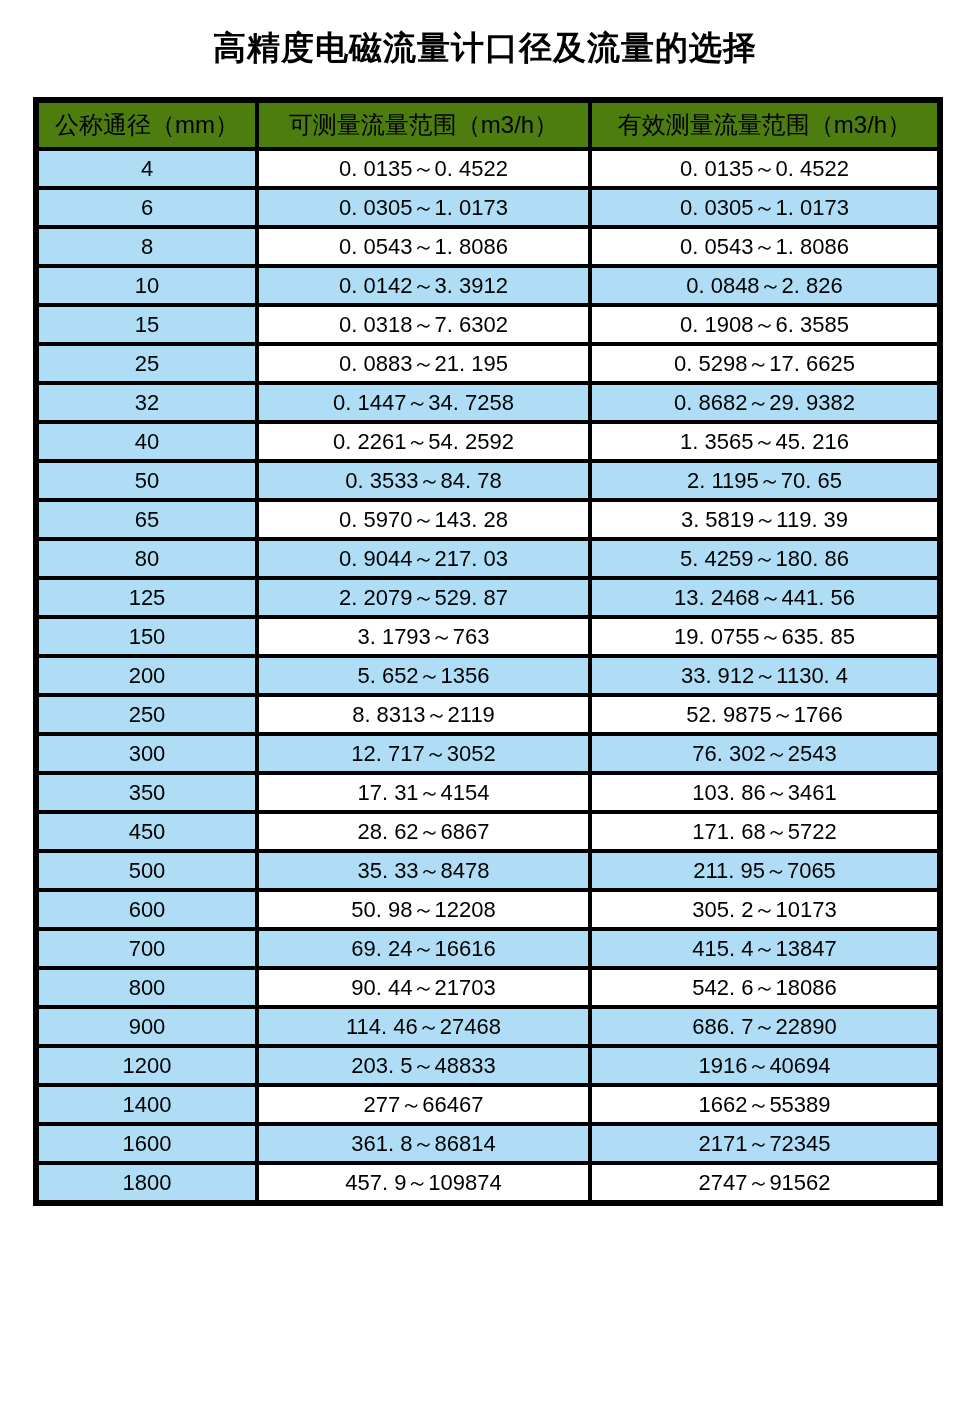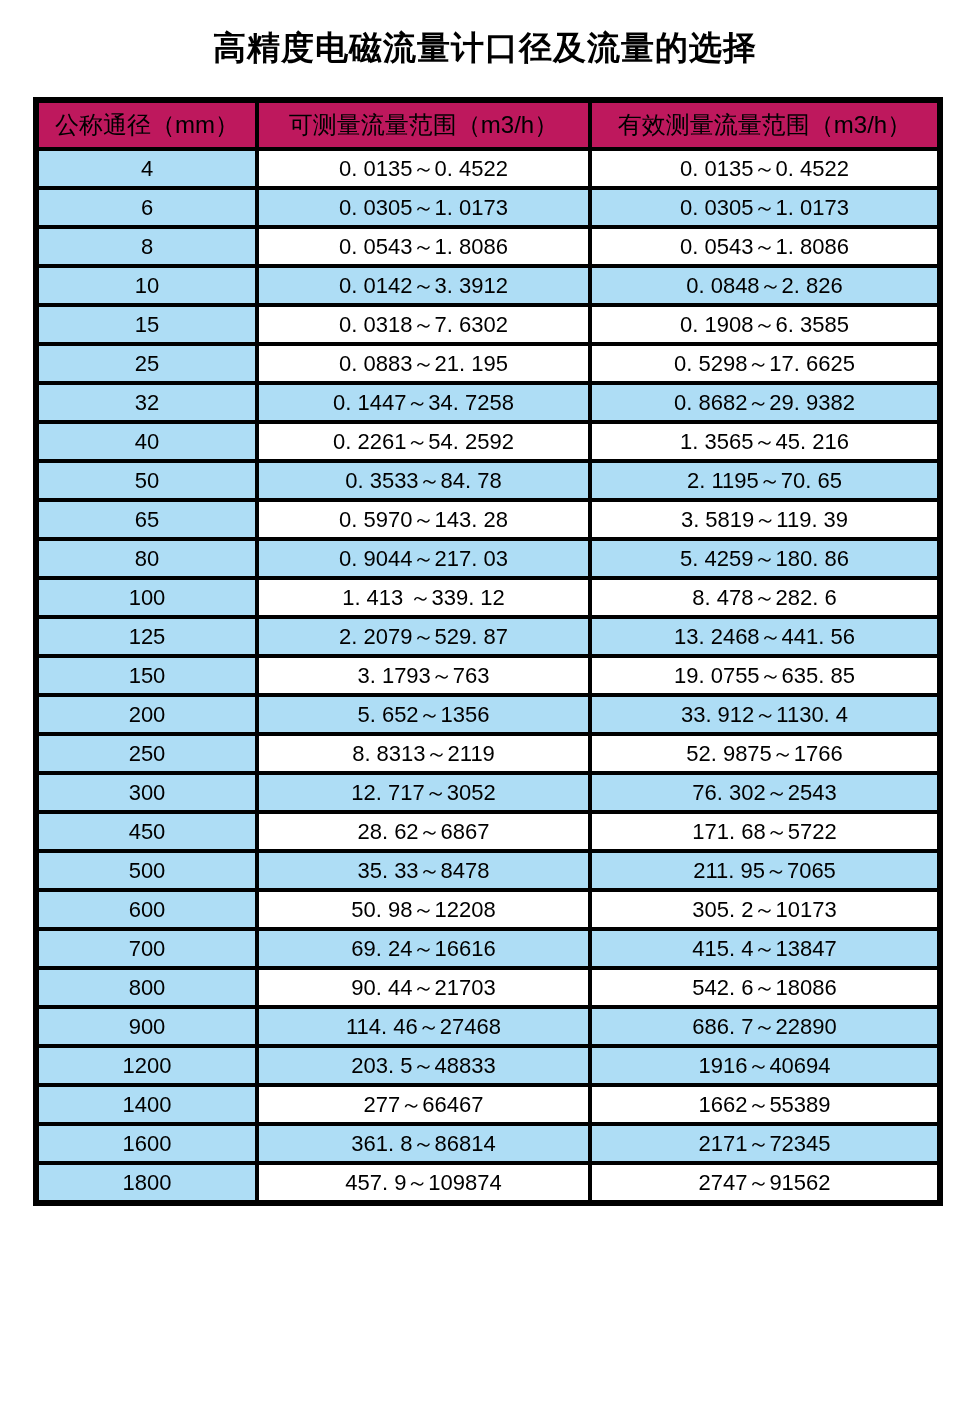--- a/index.html
+++ b/index.html
@@ -36,21 +36,21 @@
     text-align: center;
     vertical-align: middle;
     padding: 0;
     white-space: nowrap;
     overflow: hidden;
   }
   .flow-table th {
     height: 44px;
     font-size: 24px;
     font-weight: normal;
-    background: #be185d;
+    background: #4d7c0f;
   }
   .flow-table td {
     height: 35px;
     font-size: 22px;
     background: #ffffff;
   }
   .flow-table td.blue {
     background: #aeddf5;
   }
 </style>
@@ -122,25 +122,20 @@
         <td class="blue">65</td>
         <td>0. 5970～143. 28</td>
         <td>3. 5819～119. 39</td>
       </tr>
       <tr>
         <td class="blue">80</td>
         <td class="blue">0. 9044～217. 03</td>
         <td class="blue">5. 4259～180. 86</td>
       </tr>
       <tr>
-        <td class="blue">100</td>
-        <td>1. 413 ～339. 12</td>
-        <td>8. 478～282. 6</td>
-      </tr>
-      <tr>
         <td class="blue">125</td>
         <td class="blue">2. 2079～529. 87</td>
         <td class="blue">13. 2468～441. 56</td>
       </tr>
       <tr>
         <td class="blue">150</td>
         <td>3. 1793～763</td>
         <td>19. 0755～635. 85</td>
       </tr>
       <tr>
@@ -150,20 +145,25 @@
       </tr>
       <tr>
         <td class="blue">250</td>
         <td>8. 8313～2119</td>
         <td>52. 9875～1766</td>
       </tr>
       <tr>
         <td class="blue">300</td>
         <td class="blue">12. 717～3052</td>
         <td class="blue">76. 302～2543</td>
+      </tr>
+      <tr>
+        <td class="blue">350</td>
+        <td>17. 31～4154</td>
+        <td>103. 86～3461</td>
       </tr>
       <tr>
         <td class="blue">450</td>
         <td>28. 62～6867</td>
         <td>171. 68～5722</td>
       </tr>
       <tr>
         <td class="blue">500</td>
         <td class="blue">35. 33～8478</td>
         <td class="blue">211. 95～7065</td>

